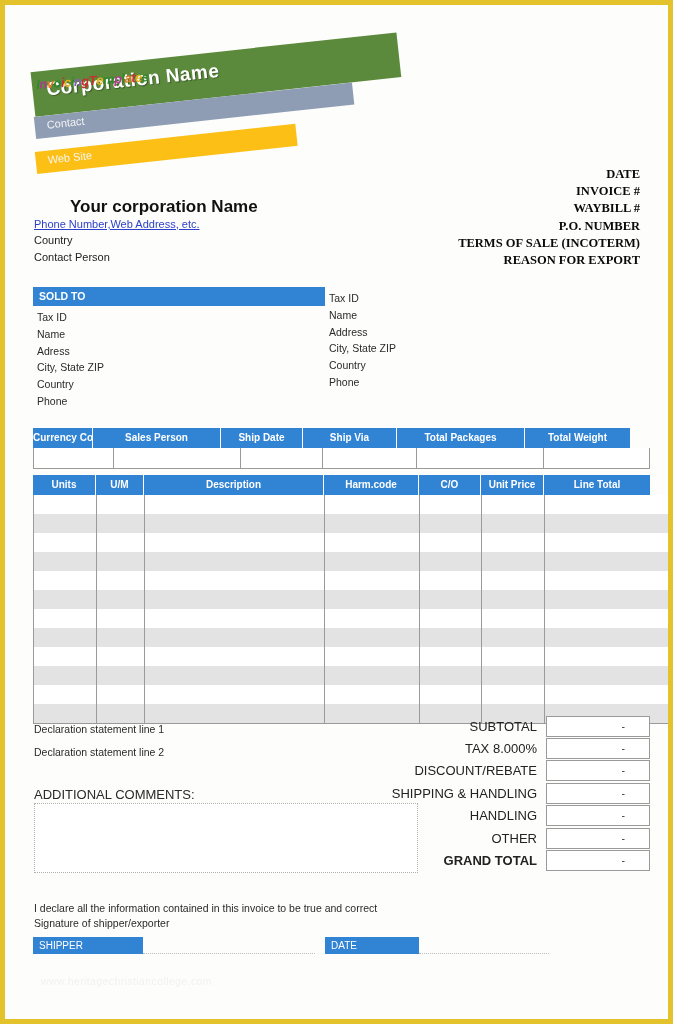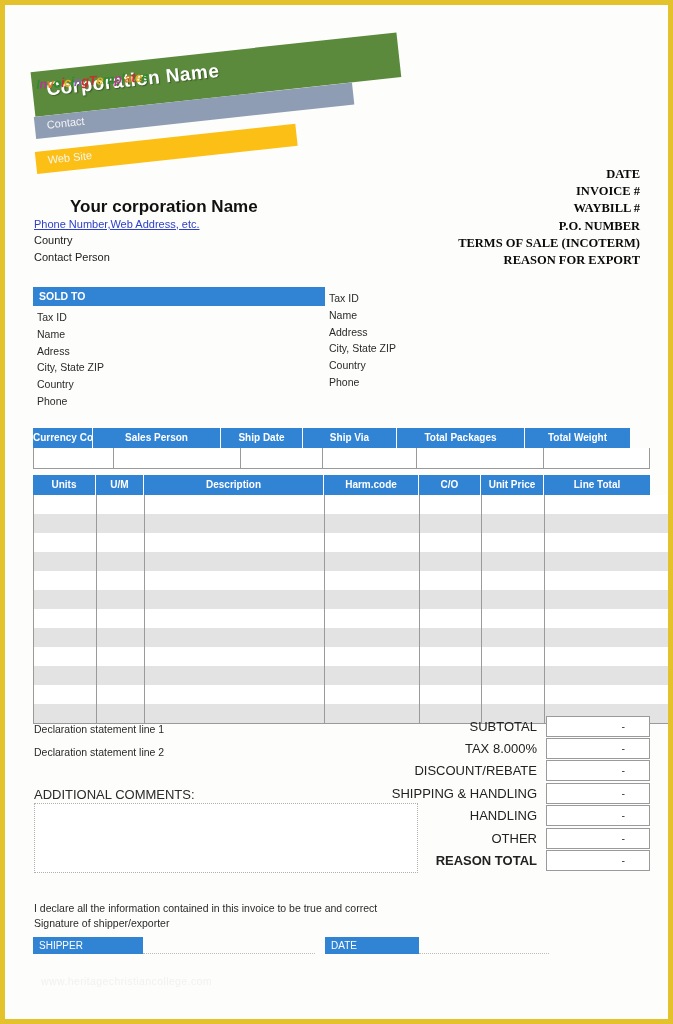--- a/index.html
+++ b/index.html
@@ -519,21 +519,21 @@
       </div>
       <div class="total-row">
         <div class="total-label">HANDLING</div>
         <div class="total-value">-</div>
       </div>
       <div class="total-row">
         <div class="total-label">OTHER</div>
         <div class="total-value">-</div>
       </div>
       <div class="total-row">
-        <div class="total-label strong">REASON TOTAL</div>
+        <div class="total-label strong">GRAND TOTAL</div>
         <div class="total-value">-</div>
       </div>
     </div>
 
   <div id="declare-text">
     <div>I declare all the information contained in this invoice to be true and correct</div>
     <div>Signature of shipper/exporter</div>
   </div>
   <div class="sig-box" id="sig-shipper">SHIPPER</div>
   <div class="sig-line" id="sig-line-shipper"></div>

